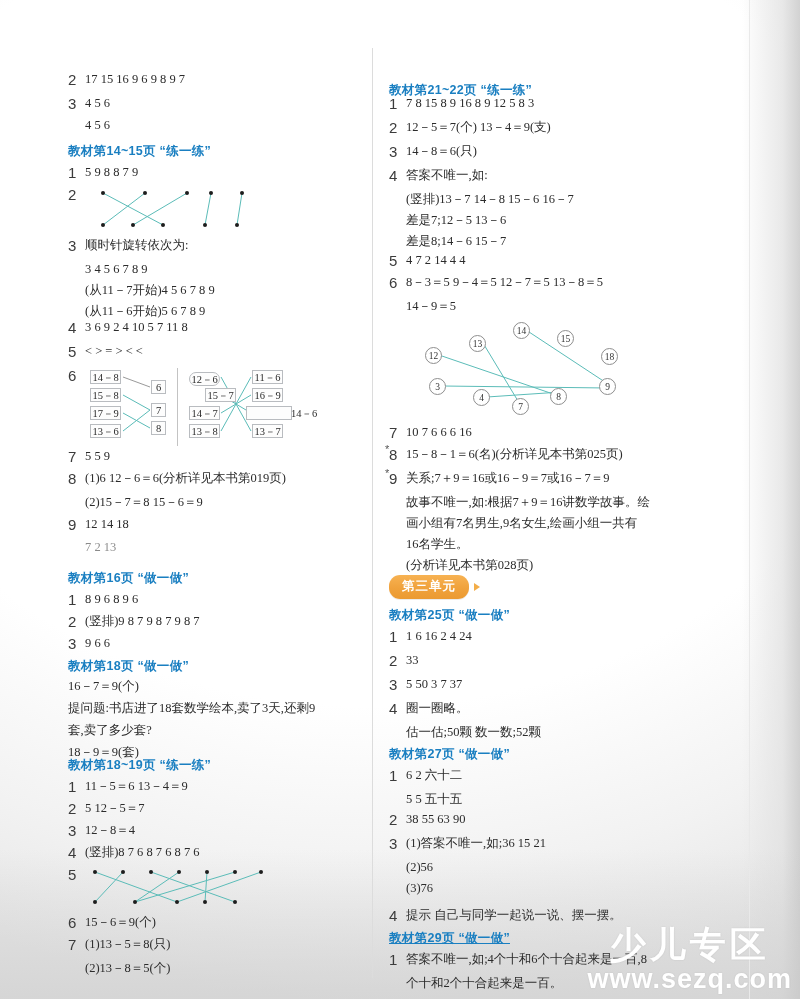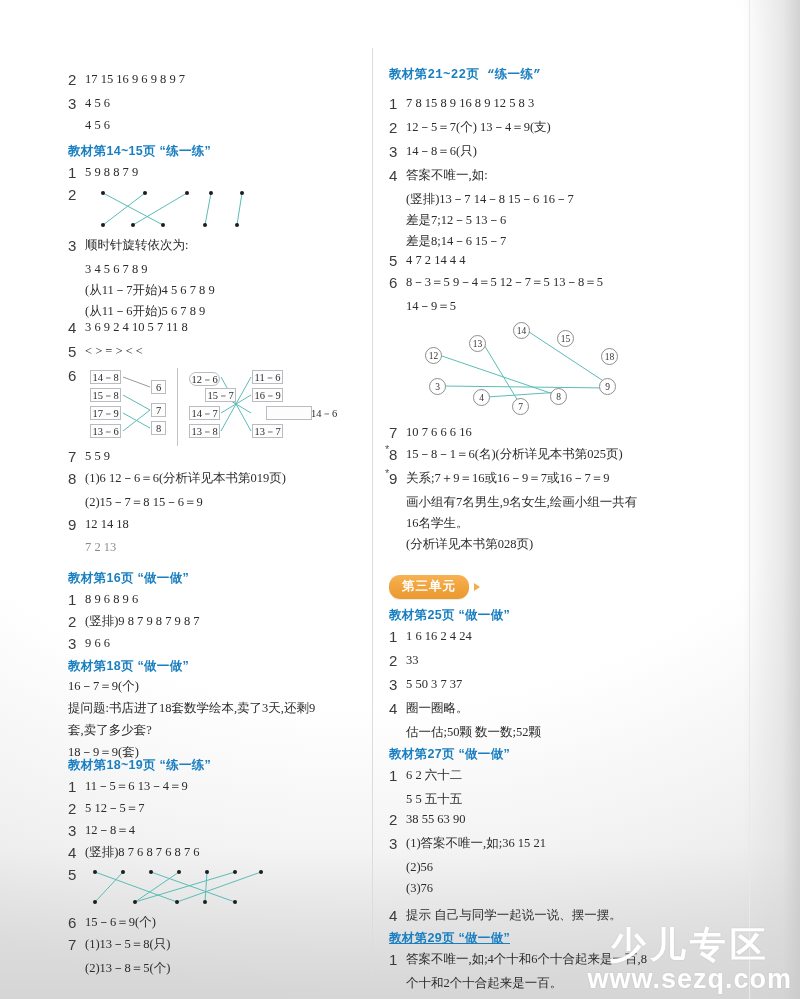--- a/index.html
+++ b/index.html
@@ -231,21 +231,21 @@
       <div class="mbox w2" style="left:66px; top:35px;">7</div>
       <div class="mbox w2" style="left:66px; top:53px;">8</div>
 
       <div class="mbox w1" style="left:104px; top:4px;border-radius:7px;">12－6</div>
       <div class="mbox w1" style="left:104px; top:20px;margin-left:16px;">15－7</div>
       <div class="mbox w1" style="left:104px; top:38px;">14－7</div>
       <div class="mbox w1" style="left:104px; top:56px;">13－8</div>
 
       <div class="mbox w1" style="left:167px; top:2px;">11－6</div>
       <div class="mbox w1" style="left:167px; top:20px;">16－9</div>
-      <div class="mbox w1" style="left:181px; top:38px;padding-left:44px;">14－6</div>
+      <div class="mbox w1" style="left:161px; top:38px;padding-left:44px;">14－6</div>
       <div class="mbox w1" style="left:167px; top:56px;">13－7</div>
     </div>
   </div>
 
   <div class="blk row" style="left:68px; top:449px;">
     <div class="num">7</div>
     <div class="body">5   5   9</div>
   </div>
 
   <div class="blk" style="left:68px; top:471px;">
@@ -348,21 +348,21 @@
     <div class="row">
       <div class="num">7</div>
       <div class="body">(1)13－5＝8(只)</div>
     </div>
     <div class="body cont ln" style="margin-top:7px;">(2)13－8＝5(个)</div>
   </div>
 </div>
 
 <div class="col" id="colR">
 
-  <div class="blk hdr" style="left:16px; top:66px;font-family:Liberation Mono, monospace;">教材第21~22页 “练一练”</div>
+  <div class="blk hdr" style="left:16px; top:82px;">教材第21~22页 “练一练”</div>
 
   <div class="blk row" style="left:16px; top:96px;">
     <div class="num">1</div>
     <div class="body">7   8   15   8   9   16   8   9   12   5   8   3</div>
   </div>
 
   <div class="blk row" style="left:16px; top:120px;">
     <div class="num">2</div>
     <div class="body">12－5＝7(个)    13－4＝9(支)</div>
   </div>
@@ -423,20 +423,21 @@
   <div class="blk row" style="left:16px; top:447px;">
     <div class="num star">8</div>
     <div class="body">15－8－1＝6(名)(分析详见本书第025页)</div>
   </div>
 
   <div class="blk" style="left:16px; top:471px;">
     <div class="row">
       <div class="num star">9</div>
       <div class="body">关系;7＋9＝16或16－9＝7或16－7＝9</div>
     </div>
+    <div class="body cont ln" style="margin-top:7px;">故事不唯一,如:根据7＋9＝16讲数学故事。绘</div>
     <div class="body cont ln" style="margin-top:7px;">画小组有7名男生,9名女生,绘画小组一共有</div>
     <div class="body cont ln" style="margin-top:7px;">16名学生。</div>
     <div class="body cont ln" style="margin-top:7px;">(分析详见本书第028页)</div>
   </div>
 
   <div class="blk unit-wrap" style="left:16px; top:575px;">
     <div class="unit-badge">第三单元</div>
     <div class="unit-arrow"></div>
   </div>
 

